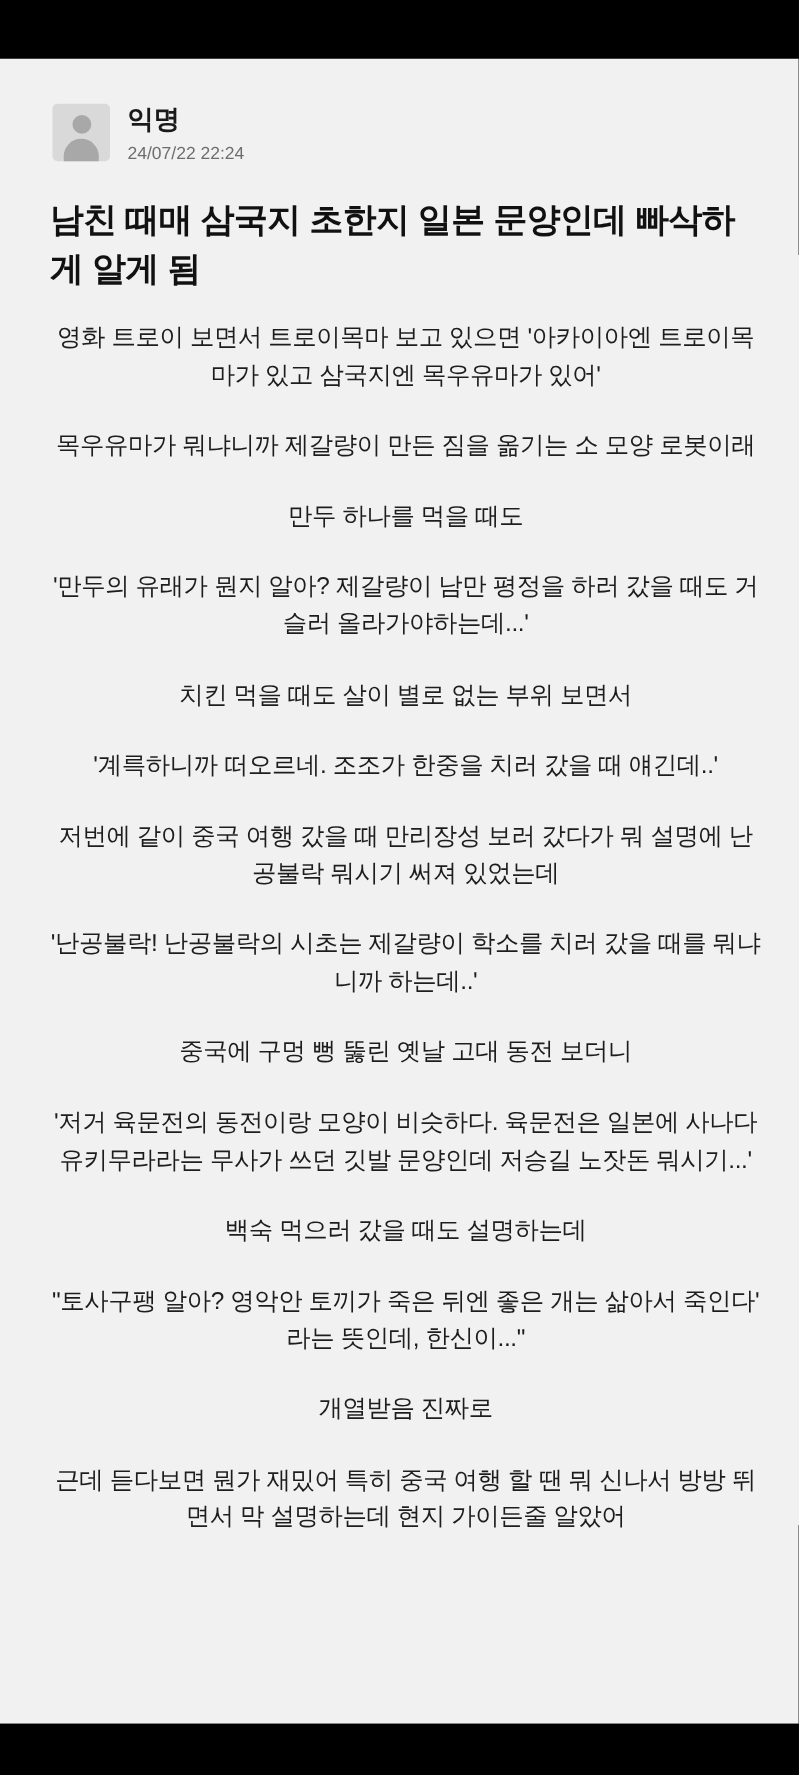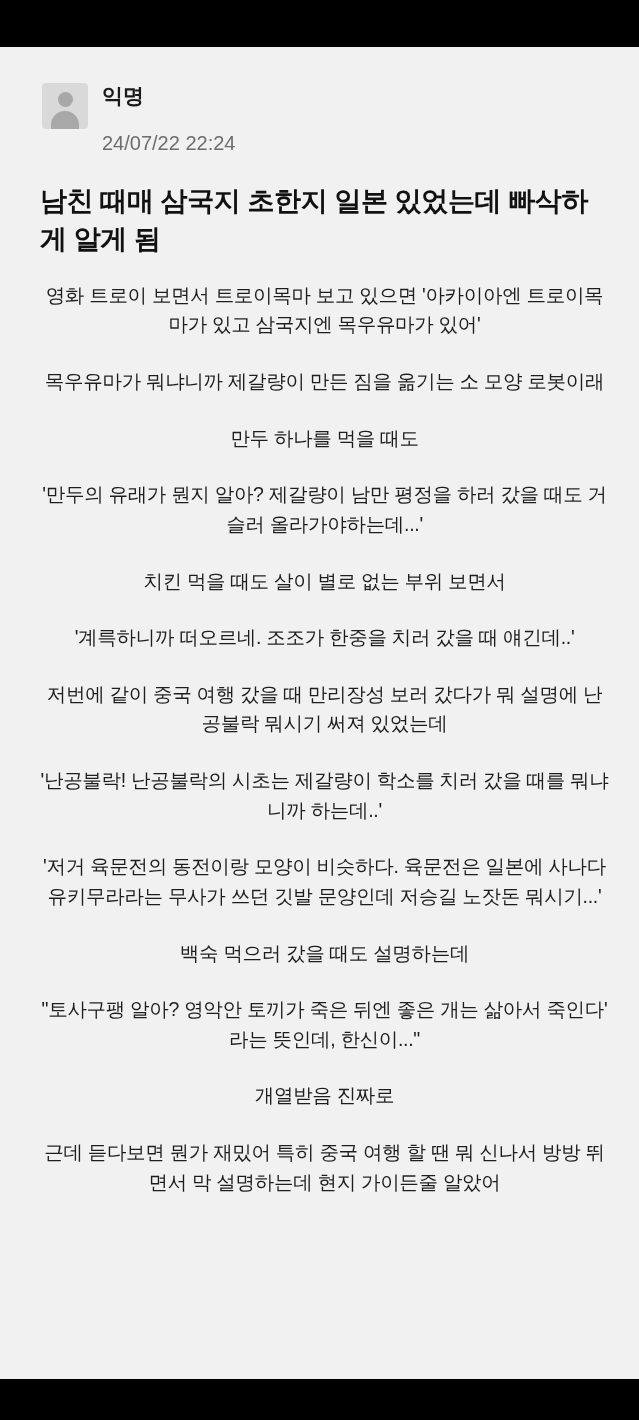--- a/index.html
+++ b/index.html
@@ -72,24 +72,24 @@
     justify-content: flex-start;
   }
   .author-name {
     font-size: 21px;
     font-weight: bold;
     color: #1a1a1a;
     line-height: 1.15;
     margin-top: 1px;
   }
   .post-date {
-    font-size: 20px;
+    font-size: 14px;
     color: #6d6d6d;
     line-height: 1.3;
-    margin-top: 22px;
+    margin-top: 5px;
   }
   .post-title {
     margin: 26px 36px 0 40px;
     font-size: 27px;
     font-weight: bold;
     color: #111111;
     line-height: 1.42;
     letter-spacing: -0.4px;
   }
   .post-body {
@@ -134,31 +134,32 @@
   <div class="page">
 
     <div class="post-header">
       <div class="avatar"></div>
       <div class="author-block">
         <div class="author-name">익명</div>
         <div class="post-date">24/07/22 22:24</div>
       </div>
     </div>
 
-    <h1 class="post-title">남친 때매 삼국지 초한지 일본 있었는데 빠삭하게 알게 됨</h1>
+    <h1 class="post-title">남친 때매 삼국지 초한지 일본 문양인데 빠삭하게 알게 됨</h1>
 
     <div class="post-body">
       <p class="para">영화 트로이 보면서 트로이목마 보고 있으면 '아카이아엔 트로이목마가 있고 삼국지엔 목우유마가 있어'</p>
       <p class="para">목우유마가 뭐냐니까 제갈량이 만든 짐을 옮기는 소 모양 로봇이래</p>
       <p class="para">만두 하나를 먹을 때도</p>
       <p class="para">'만두의 유래가 뭔지 알아? 제갈량이 남만 평정을 하러 갔을 때도 거슬러 올라가야하는데...'</p>
       <p class="para">치킨 먹을 때도 살이 별로 없는 부위 보면서</p>
       <p class="para">'계륵하니까 떠오르네. 조조가 한중을 치러 갔을 때 얘긴데..'</p>
       <p class="para">저번에 같이 중국 여행 갔을 때 만리장성 보러 갔다가 뭐 설명에 난공불락 뭐시기 써져 있었는데</p>
       <p class="para">'난공불락! 난공불락의 시초는 제갈량이 학소를 치러 갔을 때를 뭐냐니까 하는데..'</p>
+      <p class="para">중국에 구멍 뻥 뚫린 옛날 고대 동전 보더니</p>
       <p class="para">'저거 육문전의 동전이랑 모양이 비슷하다. 육문전은 일본에 사나다 유키무라라는 무사가 쓰던 깃발 문양인데 저승길 노잣돈 뭐시기...'</p>
       <p class="para">백숙 먹으러 갔을 때도 설명하는데</p>
       <p class="para">"토사구팽 알아? 영악안 토끼가 죽은 뒤엔 좋은 개는 삶아서 죽인다' 라는 뜻인데, 한신이..."</p>
       <p class="para">개열받음 진짜로</p>
       <p class="para">근데 듣다보면 뭔가 재밌어 특히 중국 여행 할 땐 뭐 신나서 방방 뛰면서 막 설명하는데 현지 가이든줄 알았어</p>
     </div>
 
   </div>
 
   <div class="bar-bottom"></div>

